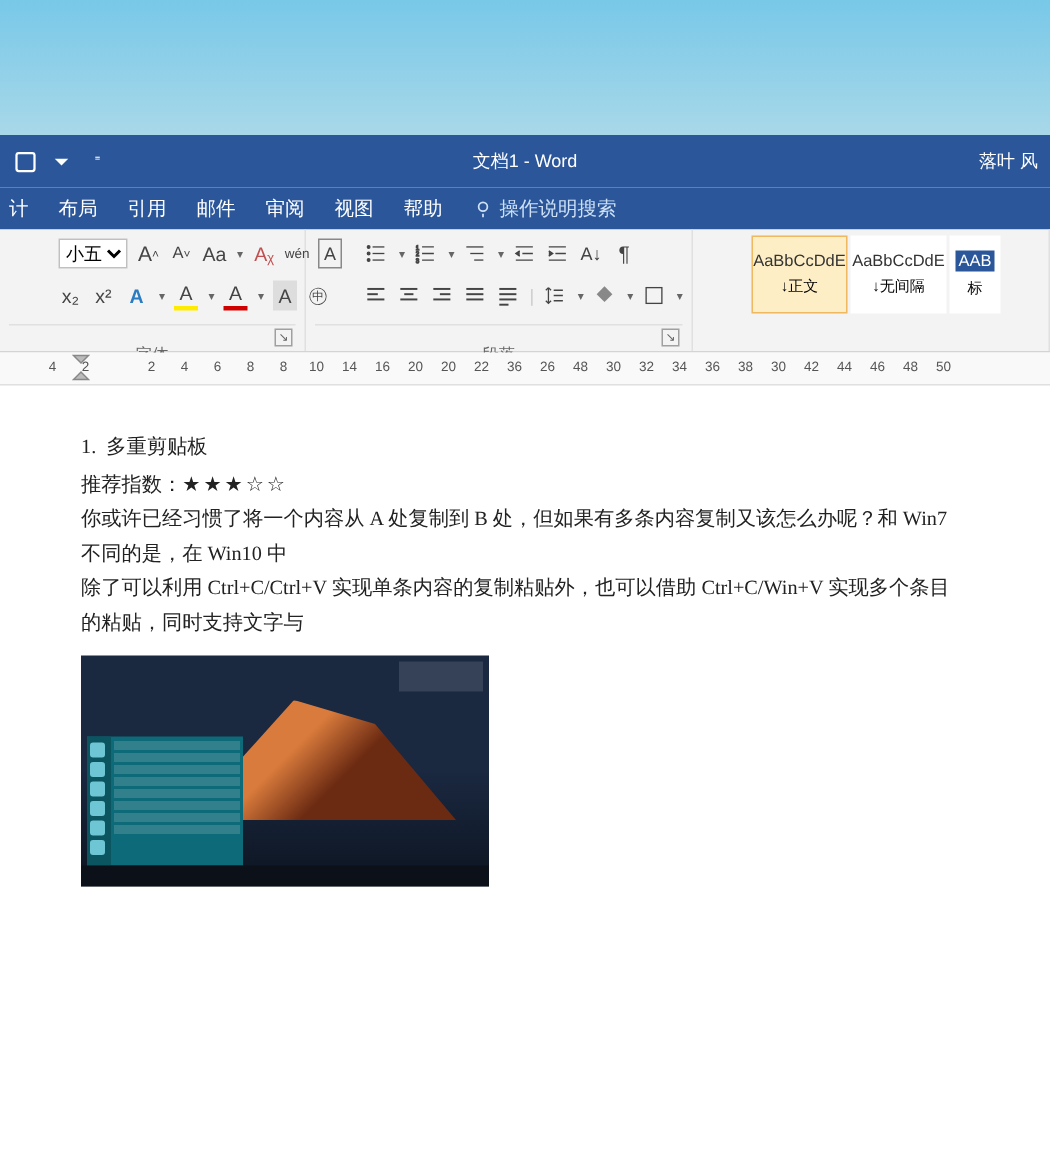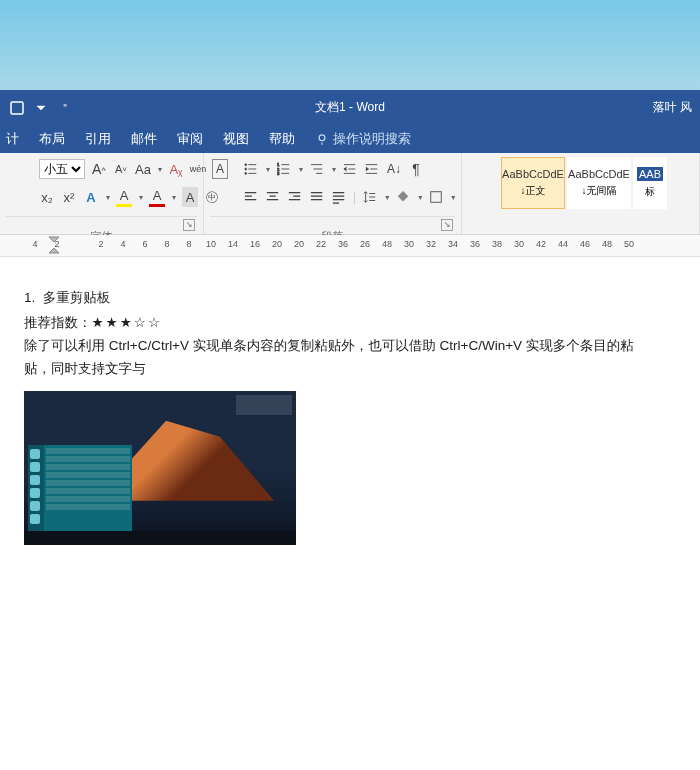--- a/index.html
+++ b/index.html
@@ -26,21 +26,21 @@
   .drop { font-size:8px; color:#666; margin-left:1px; }
   .style-card { width:64px; height:52px; border:1px solid transparent; display:flex; flex-direction:column; align-items:center; justify-content:center; font-size:10px; background:#fff; gap:4px; }
   .style-card.selected { border:1px solid #f0b860; background:#fdeec5; }
   .style-card .preview { font-size:11px; color:#333; }
   .style-card.bluep .preview { background:#2b579a; color:#fff; padding:1px 2px; }
   .ruler { height:22px; background:#f9f9f9; border-bottom:1px solid #e0e0e0; position:relative; font-size:9px; color:#555; }
   .ruler-nums { position:absolute; top:4px; left:0; right:0; display:flex; padding-left:2px; }
   .ruler-nums span { width:22px; text-align:center; }
   .indent { position:absolute; left:48px; top:0; }
   .indent svg { width:12px; height:20px; }
-  .doc { padding:30px 54px 0 24px; font-size:13.5px; line-height:1.7; color:#222; }
+  .doc { padding:30px 54px 0 54px; font-size:13.5px; line-height:1.7; color:#222;font-family:Liberation Serif, serif; }
   .doc .num { margin-bottom:2px; }
   .doc .stars { letter-spacing:2px; }
   .screenshot { margin-top:10px; width:272px; height:154px; background:linear-gradient(#1a2840 0%,#1a2840 50%,#0c1420 100%); position:relative; overflow:hidden; }
   .dune { position:absolute; left:70px; top:30px; width:180px; height:80px; background:linear-gradient(135deg,#d97b3c 40%,#6b2a12 60%); clip-path:polygon(0 100%,40% 0,70% 20%,100% 100%); }
   .taskbar { position:absolute; left:0; right:0; bottom:0; height:14px; background:#0c1018; }
   .startmenu { position:absolute; left:4px; bottom:14px; width:104px; height:86px; background:#0d6a78; display:flex; }
   .startcol { width:16px; background:#0a5560; display:flex; flex-direction:column; gap:3px; padding:4px 2px; }
   .startcol i { display:block; width:10px; height:10px; background:#6ec5d4; border-radius:2px; }
   .startlist { flex:1; padding:3px 2px; display:flex; flex-direction:column; gap:2px; }
   .startlist i { display:block; height:6px; background:rgba(255,255,255,.15); }
@@ -292,20 +292,21 @@
     </div>
 </div>
 
 <div class="doc">
   <div class="num">
     <span>1.</span>&nbsp;&nbsp;<span>多重剪贴板</span>
   </div>
   <div>
     <span>推荐指数：</span><span class="stars">★★★☆☆</span>
   </div>
+  <div>你或许已经习惯了将一个内容从 A 处复制到 B 处，但如果有多条内容复制又该怎么办呢？和 Win7 不同的是，在 Win10 中</div>
   <div>除了可以利用 Ctrl+C/Ctrl+V 实现单条内容的复制粘贴外，也可以借助 Ctrl+C/Win+V 实现多个条目的粘贴，同时支持文字与</div>
 
   <div class="screenshot">
     <div class="dune"></div>
     <div class="wgt"></div>
     <div class="startmenu">
       <div class="startcol">
           <i></i>
           <i></i>
           <i></i>

